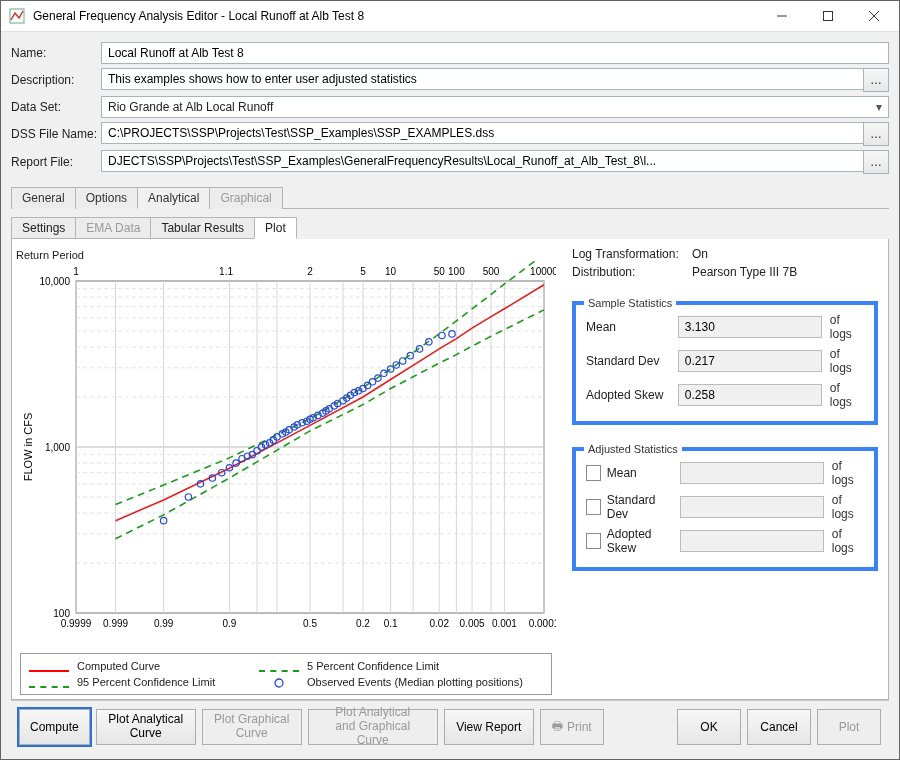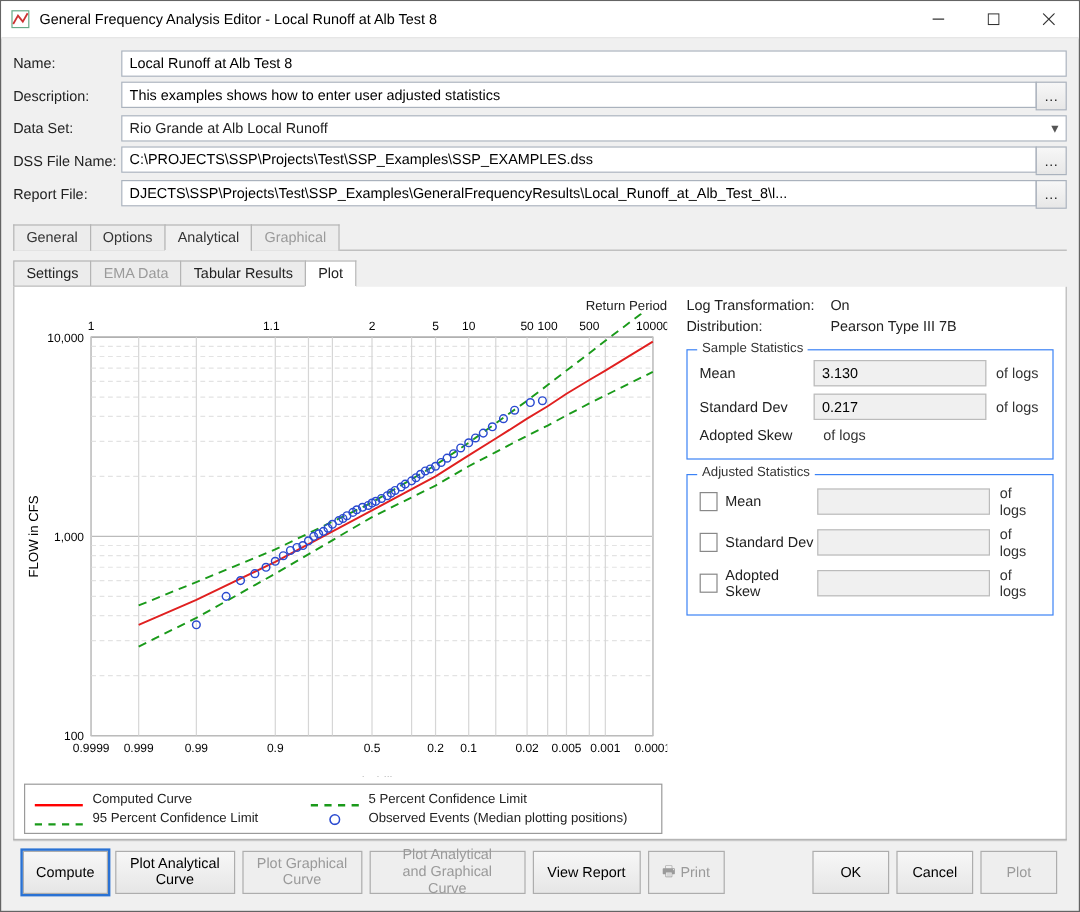--- a/index.html
+++ b/index.html
@@ -26,33 +26,33 @@
 .tab.dis{color:#9a9a9a}
 
 .subtabs{display:flex;margin-top:8px}
 .subtab{padding:3px 10px;border:1px solid #b5b5b5;margin-right:-1px;background:#ececec}
 .subtab.sel{background:#fff;border-bottom:1px solid #fff}
 .subtab.dis{color:#9a9a9a}
 
 .analytic-area{flex:1;display:flex;border:1px solid #b5b5b5;border-top:none;background:#fff;padding:8px 10px 4px 4px;box-sizing:border-box;min-height:0}
 .plotcol{flex:0 0 540px;display:flex;flex-direction:column}
 .plotcol .ptitle{text-align:center;font-size:11px;margin-top:2px}
-.plotcol .psub{text-align:right;font-size:11px;margin:2px 0 0 0}
+.plotcol .psub{text-align:left;font-size:11px;margin:2px 0 0 0}
 #chart{width:540px;height:400px}
 .legend{border:1px solid #9a9a9a;margin:6px 4px 0 4px;padding:6px 8px;display:grid;grid-template-columns:230px 1fr;row-gap:4px;font-size:11px}
 .legrow{display:flex;align-items:flex-end;gap:8px}
 .legline{width:40px;height:0;border-top:2px solid red}
 .legdash{width:40px;height:0;border-top:2px dashed #1a9a1a}
 .legpt{width:40px;display:flex;justify-content:center}
 .legpt svg{display:block}
 
 .rightcol{flex:1;padding-left:16px}
 .kv{display:flex;margin-bottom:4px}
 .kv .k{width:120px}
-.group{border:1px solid #3b82f6;margin-top:12px;padding:8px 10px 6px 10px;position:relative}
+.group{border:4px solid #3b82f6;margin-top:22px;padding:8px 10px 6px 10px;position:relative}
 .group .gt{position:absolute;top:-8px;left:8px;background:#fff;padding:0 4px;font-size:11px;color:#333}
 .statrow{display:flex;align-items:center;margin-bottom:6px}
 .statrow .sl{width:95px}
 .statrow input.val{width:130px;height:20px;text-align:left;border:1px solid #bbb;background:#f0f0f0;padding:0 6px;font:inherit}
 .statrow .suf{margin-left:8px;color:#333}
 .chk{width:14px;height:14px;margin-right:6px;border:1px solid #888;background:#fff;display:inline-block}
 
 .footer{padding:8px 8px;border-top:1px solid #c9c9c9;display:flex;align-items:stretch;gap:6px}
 .btn{border:1px solid #adadad;background:linear-gradient(#f7f7f7,#e6e6e6);padding:4px 10px;min-width:64px;text-align:center;display:flex;align-items:center;justify-content:center;font:inherit}
 .btn.focus{outline:2px solid #2a72d4;outline-offset:0}
@@ -300,20 +300,21 @@
               <input class="val" readonly="" value="3.130" style="">
               <span class="suf">of logs</span>
             </div>
           <div class="statrow">
               <span class="sl">Standard Dev</span>
               <input class="val" readonly="" value="0.217" style="">
               <span class="suf">of logs</span>
             </div>
           <div class="statrow">
               <span class="sl">Adopted Skew</span>
+              <input class="val" readonly="" value="0.258" style="">
               <span class="suf">of logs</span>
             </div>
         </div>
 
         <div class="group">
           <span class="gt">Adjusted Statistics</span>
           <div class="statrow">
               <span class="chk"></span>
               <span class="sl" style="width:80px">Mean</span>
               <input class="val" readonly="" style="">

